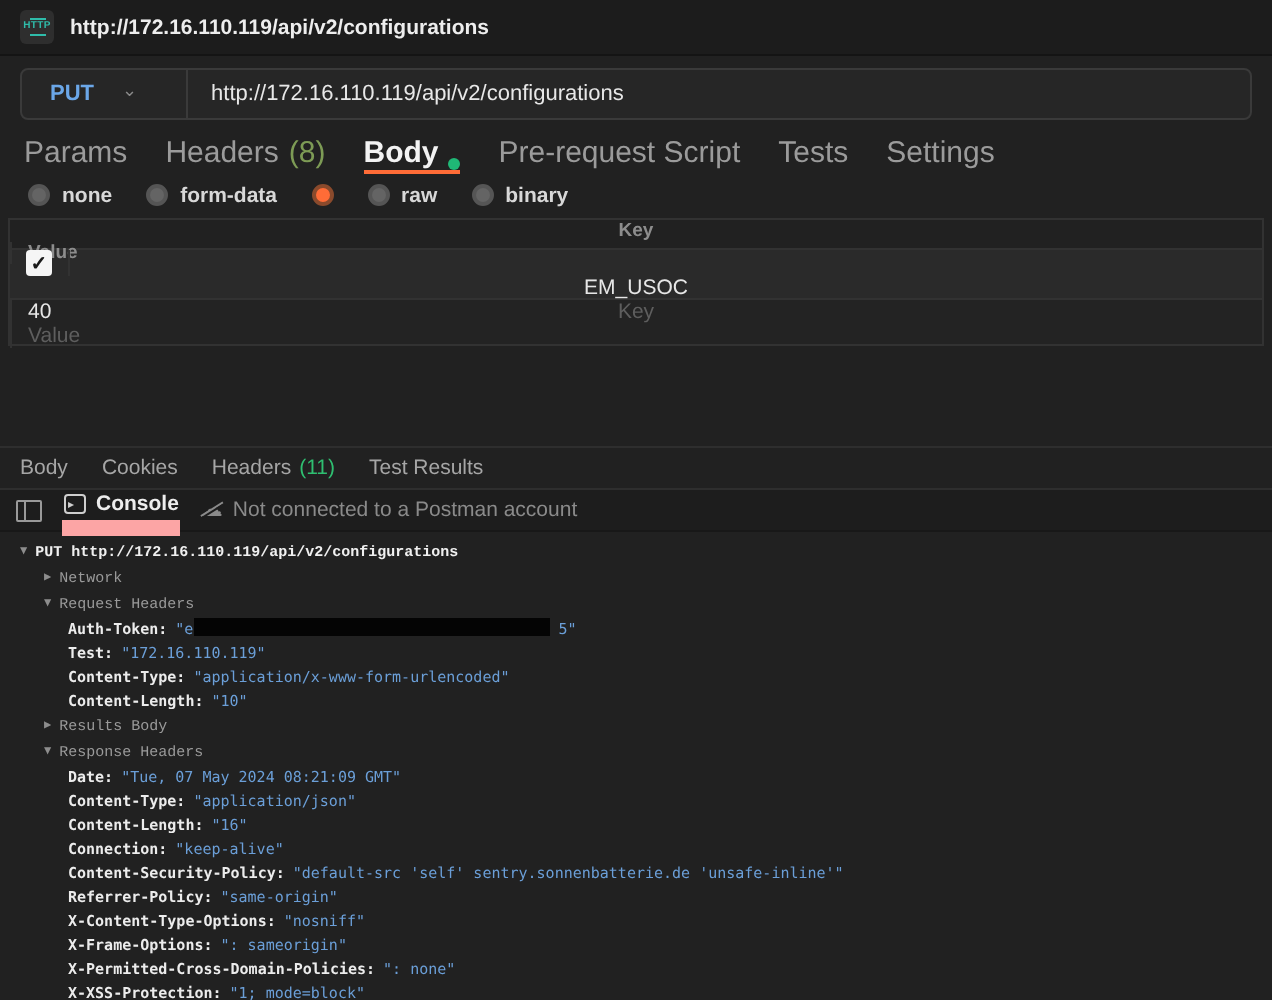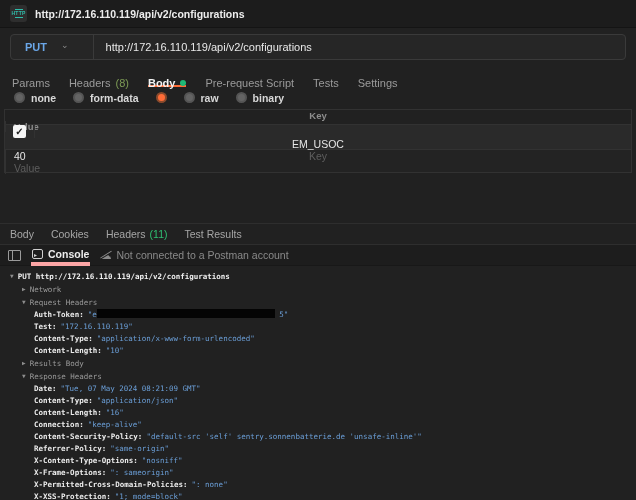--- a/index.html
+++ b/index.html
@@ -32,21 +32,21 @@
   .method-select {
     display:flex; align-items:center; gap:14px; padding:0 24px 0 14px; height:100%;
     border-right:1px solid #3a3a3a; cursor:pointer;
   }
   .method-label { color:#6ba7e8; font-size:11px; font-weight:bold; }
   .chevron { color:#8a8a8a; font-size:9px; line-height:9px; transform:translateY(-2px); }
   .url-input { flex:1; padding:0 12px; font-size:11px; color:#e8e8e8; white-space:nowrap; overflow:hidden; }
   
   .req-tabs { display:flex; align-items:stretch; gap:19px; padding:0 12px; height:21px; }
   .req-tabs .tab {
-    display:flex; align-items:center; gap:5px; font-size:11px; color:#9b9b9b;
+    display:flex; align-items:flex-end; gap:5px; font-size:15px; color:#9b9b9b;
     border-bottom:2px solid transparent; cursor:pointer;margin-top:15px;
   }
   .req-tabs .tab.active { color:#f3f3f3; font-weight:bold; border-bottom-color:#ff6c37; }
   .dot { width:6px; height:6px; border-radius:50%; background:#1fb876; display:inline-block; }
   .count-dim { color:#7d9b55; }
   
   .modes { display:flex; align-items:center; gap:17px; padding:0 14px; height:21px; margin-top:0px; }
   .mode { display:flex; align-items:center; gap:6px; cursor:pointer; }
   .radio { width:11px; height:11px; border-radius:50%; background:#646464; border:2px solid #555; }
   .mode.selected .radio { background:#ff6c37; border-color:#8a4a2c; }
@@ -78,34 +78,34 @@
   }
   .resp-tabs .tab { display:flex; align-items:center; gap:4px; font-size:10.5px; color:#a6a6a6; cursor:pointer; }
   .count-green { color:#2fbf71; }
   
   .console-bar {
     height:22px; background:#1d1d1d; border-top:1px solid #2e2e2e; border-bottom:1px solid #181818;
     display:flex; align-items:center; gap:10px; padding:0 8px;
   }
   .panel-icon { width:13px; height:11px; border:1px solid #9a9a9a; border-radius:1px; position:relative; cursor:pointer; }
   .panel-icon::before { content:''; position:absolute; left:3px; top:0; bottom:0; width:1px; background:#9a9a9a; }
-  .console-tab { display:flex; align-items:center; gap:5px; border-bottom:4px solid #fca5a5;
+  .console-tab { display:flex; align-items:center; gap:5px; border-bottom:8px solid #fca5a5;
                  padding:3px 1px 2px 1px; cursor:pointer; }
   .console-glyph { width:11px; height:10px; border:1px solid #cfcfcf; border-radius:2px;
                    font-size:6px; color:#cfcfcf; display:flex; align-items:flex-end; padding:0 1px; line-height:6px; }
   .console-label { font-size:10.5px; font-weight:bold; color:#ededed; }
   .conn-status { display:flex; align-items:center; gap:5px; color:#8a8a8a; font-size:10.5px; }
   .cloud-off { position:relative; font-size:11px; color:#8a8a8a; line-height:11px; }
   .cloud-off::after { content:''; position:absolute; left:0px; top:5px; width:13px; height:1px;
                       background:#1d1d1d; box-shadow:0 -1px 0 #8a8a8a; transform:rotate(-32deg); }
   
   .console-log { padding-top:4px; font-family:"DejaVu Sans Mono", monospace; font-size:7.5px; }
   .cline { line-height:12px; white-space:nowrap; }
   .arrow { color:#8d8d8d; font-size:6px; margin-right:4px; vertical-align:1px; }
-  .tree-label { color:#9a9a9a; }
+  .tree-label { color:#9a9a9a;font-family:Liberation Mono, monospace; }
   .cline.strong .tree-label { color:#f0f0f0; font-weight:bold; }
   .ckey { color:#ececec; font-weight:bold; margin-right:4px; }
   .cval { color:#6b9fd8; }
   .redact-bar { display:inline-block; width:178px; height:9px; background:#040404; vertical-align:-1px; }
 </style>
 </head>
 <body>
 
 <div class="titlebar">
   <span class="http-icon">

